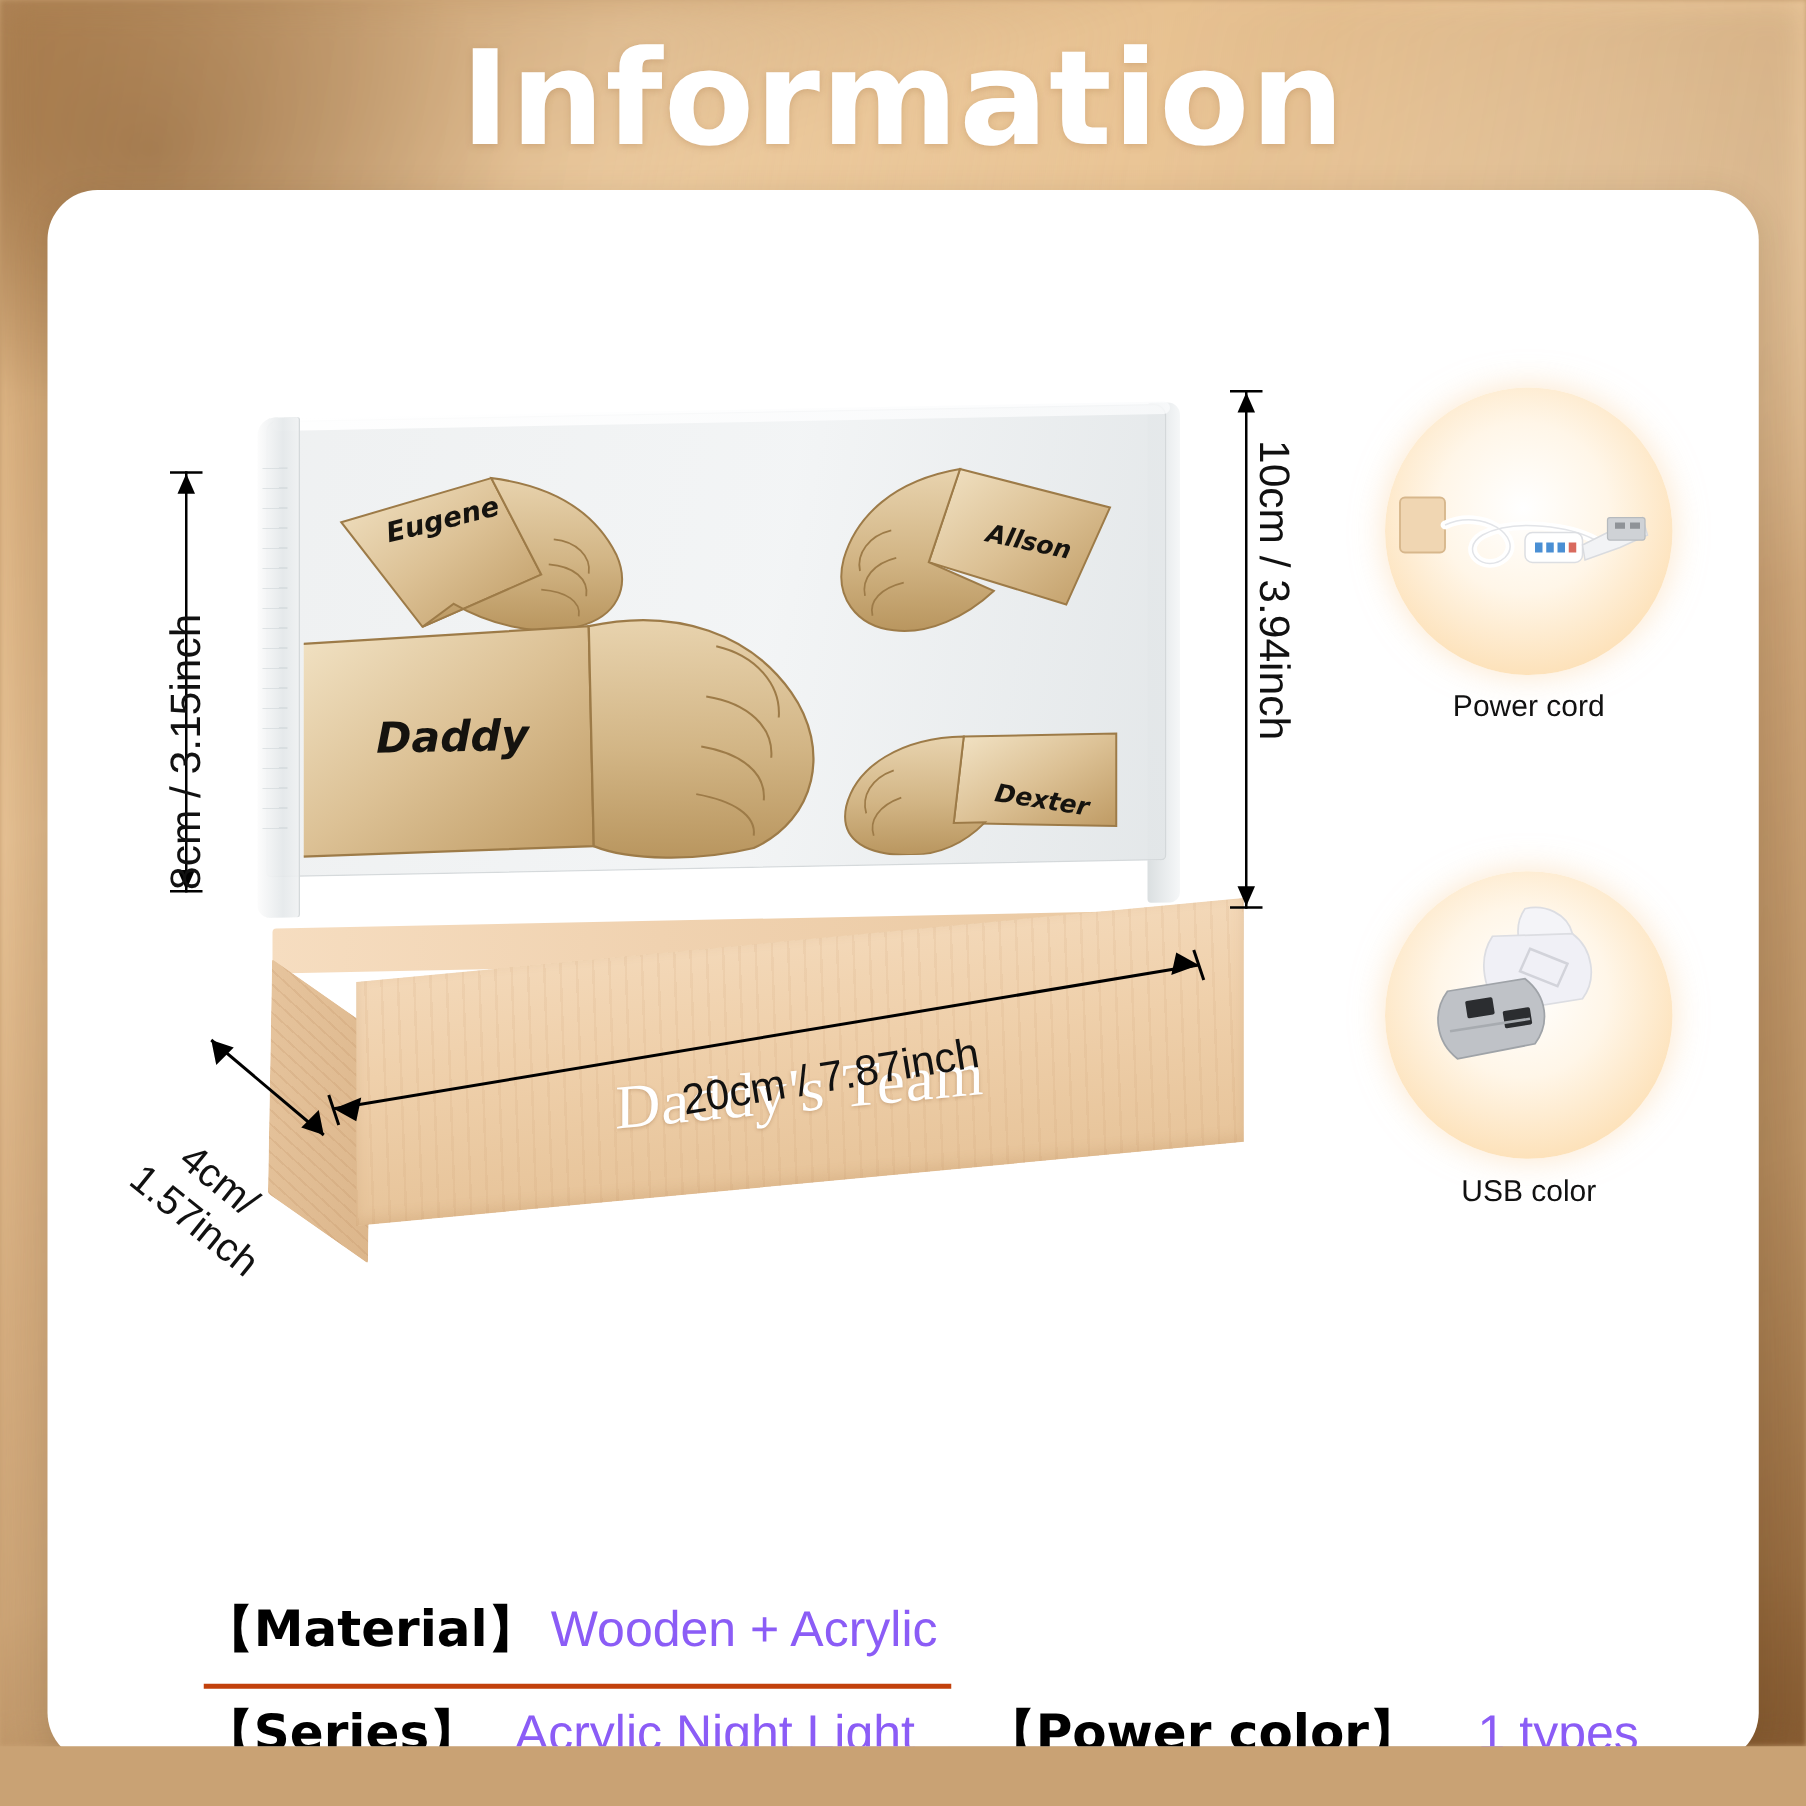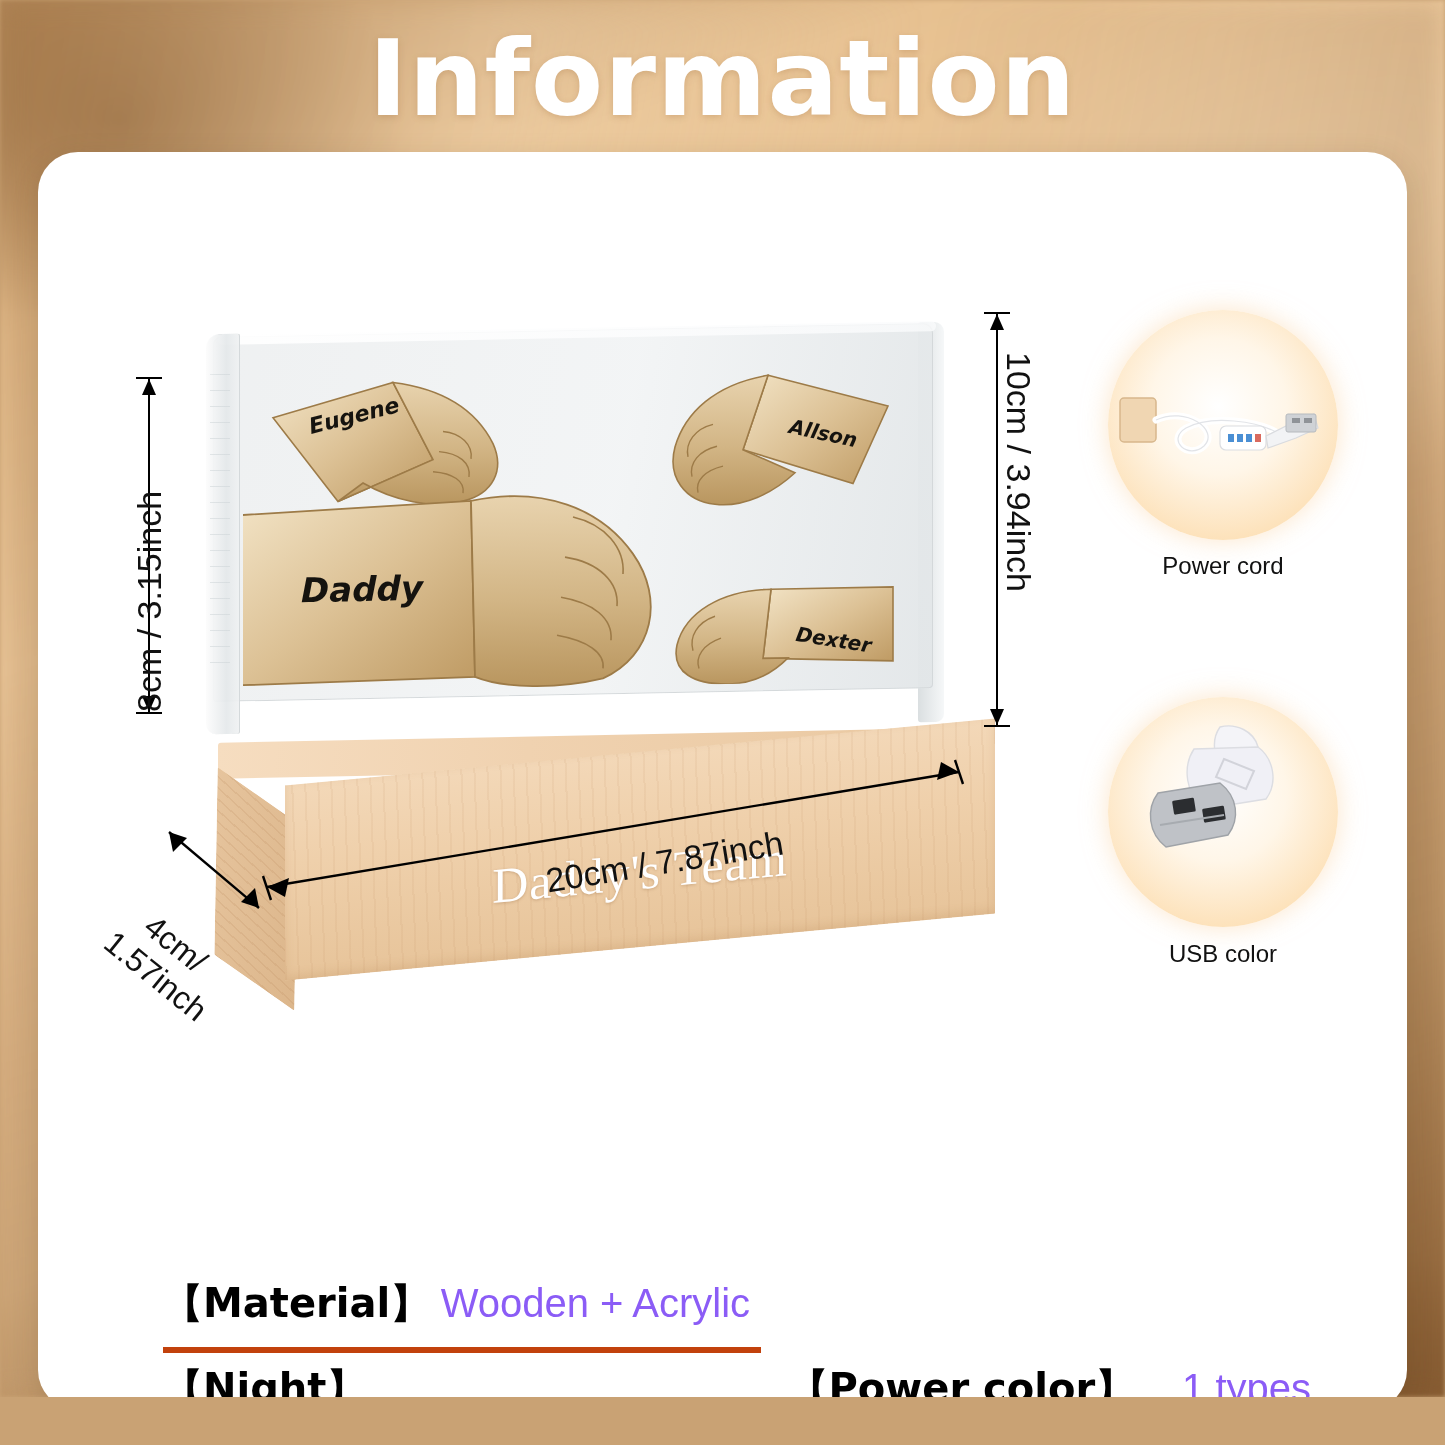--- a/index.html
+++ b/index.html
@@ -135,21 +135,21 @@
   .acc{position:absolute;width:230px;height:230px;border-radius:50%;
     background:radial-gradient(circle at 48% 42%, #ffffff 0%, #fff6e8 38%, #fde3bd 72%, #fad4a0 100%);
     box-shadow:0 0 26px rgba(250,210,160,.55);}
   .acc-label{position:absolute;width:300px;text-align:center;
     font-size:24px;color:#111;font-family:"Liberation Sans",sans-serif;}
 
   
   .specs{position:absolute;left:125px;top:1116px;width:1195px;}
   .spec-row{display:flex;}
   .spec-cell{width:50%;box-sizing:border-box;padding:8px 0 16px 0;
-    border-bottom:6px solid #c2410c;display:flex;align-items:baseline;}
+    border-bottom:4px solid #c2410c;display:flex;align-items:baseline;}
   .spec-cell.right{padding-left:28px;}
   .sp-key{font-size:40px;font-weight:bold;color:#000;
     font-family:"DejaVu Sans",sans-serif;white-space:nowrap;}
   .sp-val{flex:1;text-align:center;font-size:40px;color:#8b5cf6;
     font-family:Liberation Sans, sans-serif;white-space:nowrap;}
 </style>
 </head>
 <body>
 
 <div id="root">
@@ -309,21 +309,22 @@
 
     <div class="specs">
       <div class="spec-row">
         <div class="spec-cell">
           <span class="sp-key">【Material】</span>
           <span class="sp-val">Wooden + Acrylic</span>
         </div>
       </div>
       <div class="spec-row">
         <div class="spec-cell">
-          <span class="sp-key">【Night】</span>
+          <span class="sp-key">【Series】</span>
+          <span class="sp-val">Acrylic Night Light</span>
         </div>
         <div class="spec-cell right">
           <span class="sp-key">【Power color】</span>
           <span class="sp-val">1 types</span>
         </div>
       </div>
     </div>
 
   </div>
 </div>

